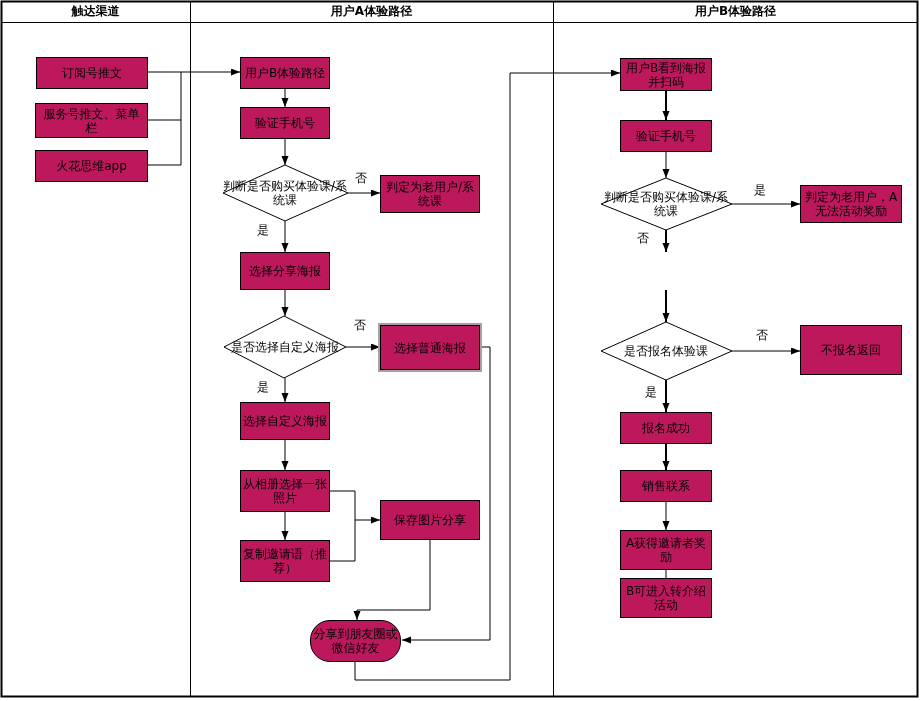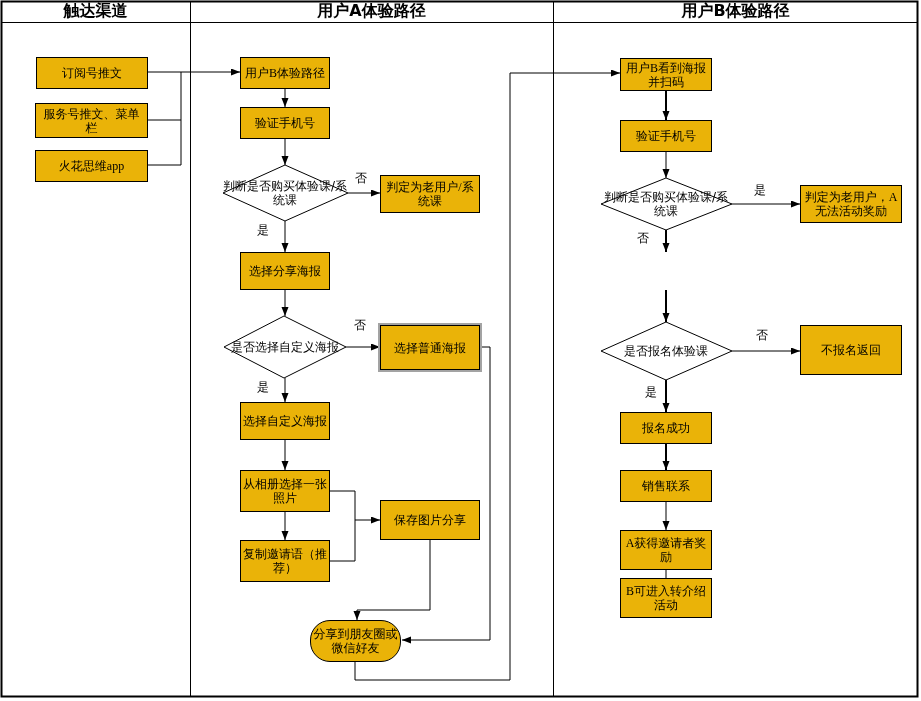--- a/index.html
+++ b/index.html
@@ -8,29 +8,28 @@
     width:921px;height:701px;
     background:#ffffff;
     font-family:"DejaVu Sans","Liberation Sans",sans-serif;
     color:#000;
     overflow:hidden;
   }
   svg.layer{position:absolute;left:0;top:0;}
   .lane-title{
     position:absolute;top:1px;height:21px;
     display:flex;align-items:center;justify-content:center;
-    font-size:16px;font-weight:bold;
+    font-size:12px;font-weight:bold;
   }
   .node{
     position:absolute;box-sizing:border-box;
-    background:#eab308;border:1px solid #000000;
+    background:#be185d;border:1px solid #000000;
     display:flex;align-items:center;justify-content:center;
     text-align:center;font-size:12px;line-height:14px;
     padding:15px 2px;
-    font-family:Liberation Serif, serif;
   }
   .node.selected{outline:2px solid #a3a3a3;}
   .dlabel{
     position:absolute;display:flex;align-items:center;justify-content:center;
     text-align:center;font-size:12px;line-height:14px;
   }
   .elabel{
     position:absolute;font-size:12px;line-height:13px;background:#ffffff;
     padding:0 1px;
   }

